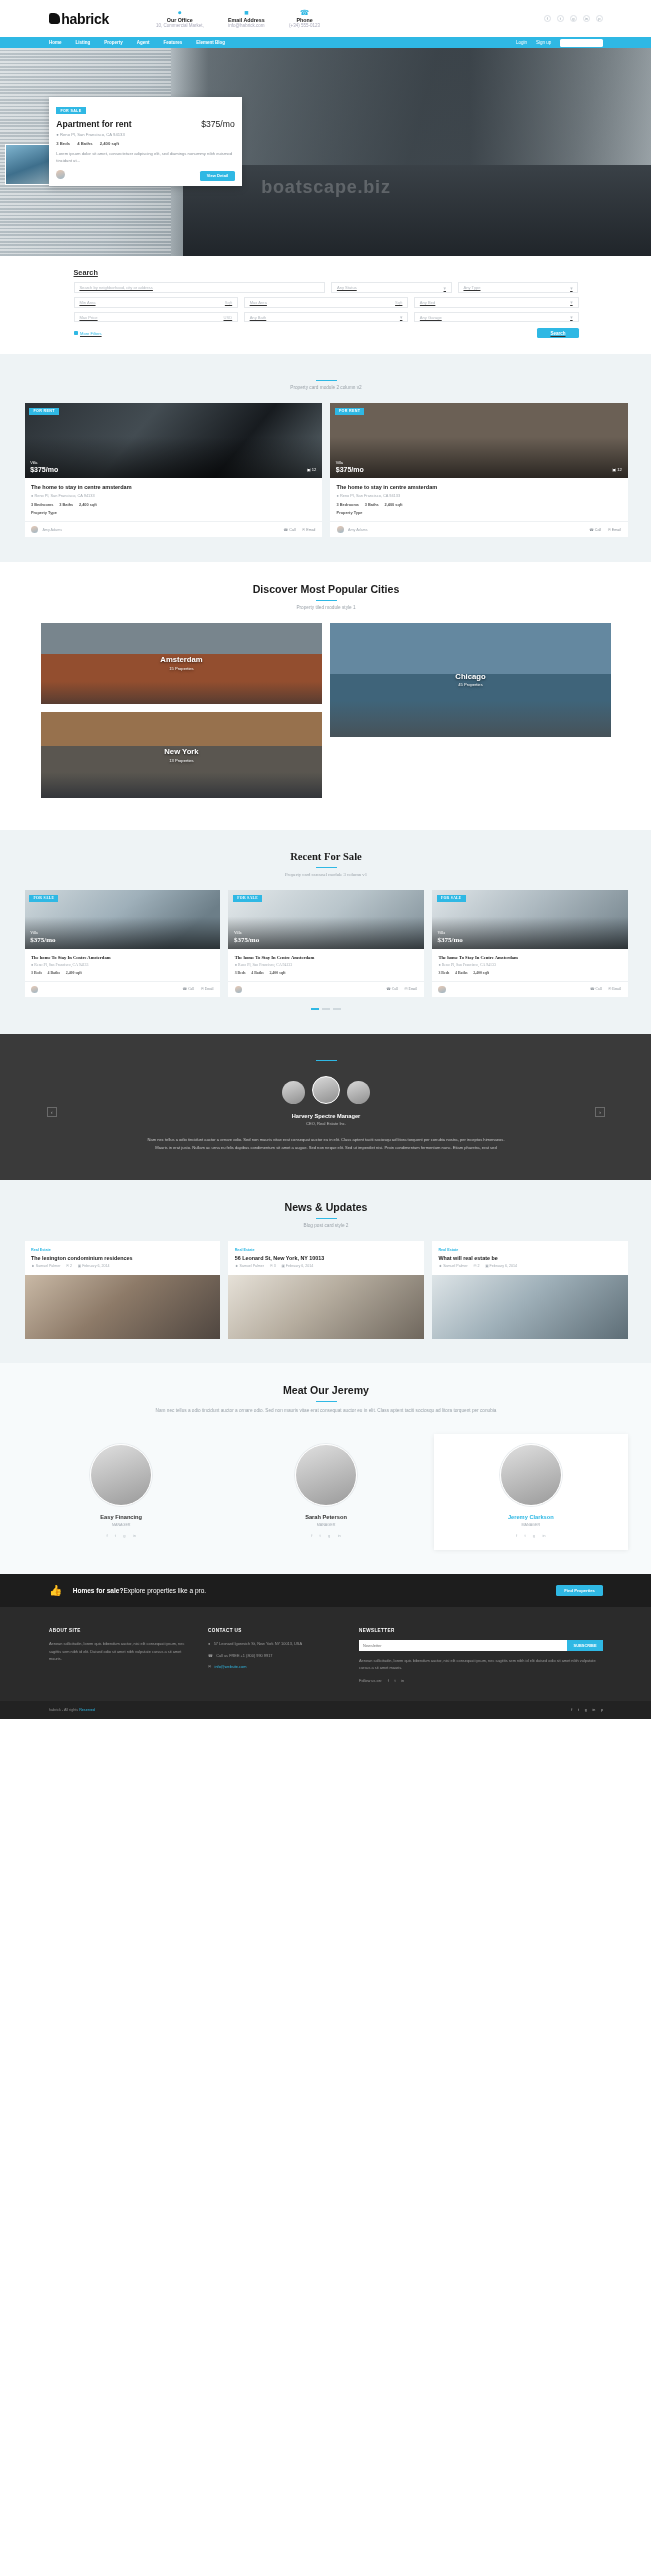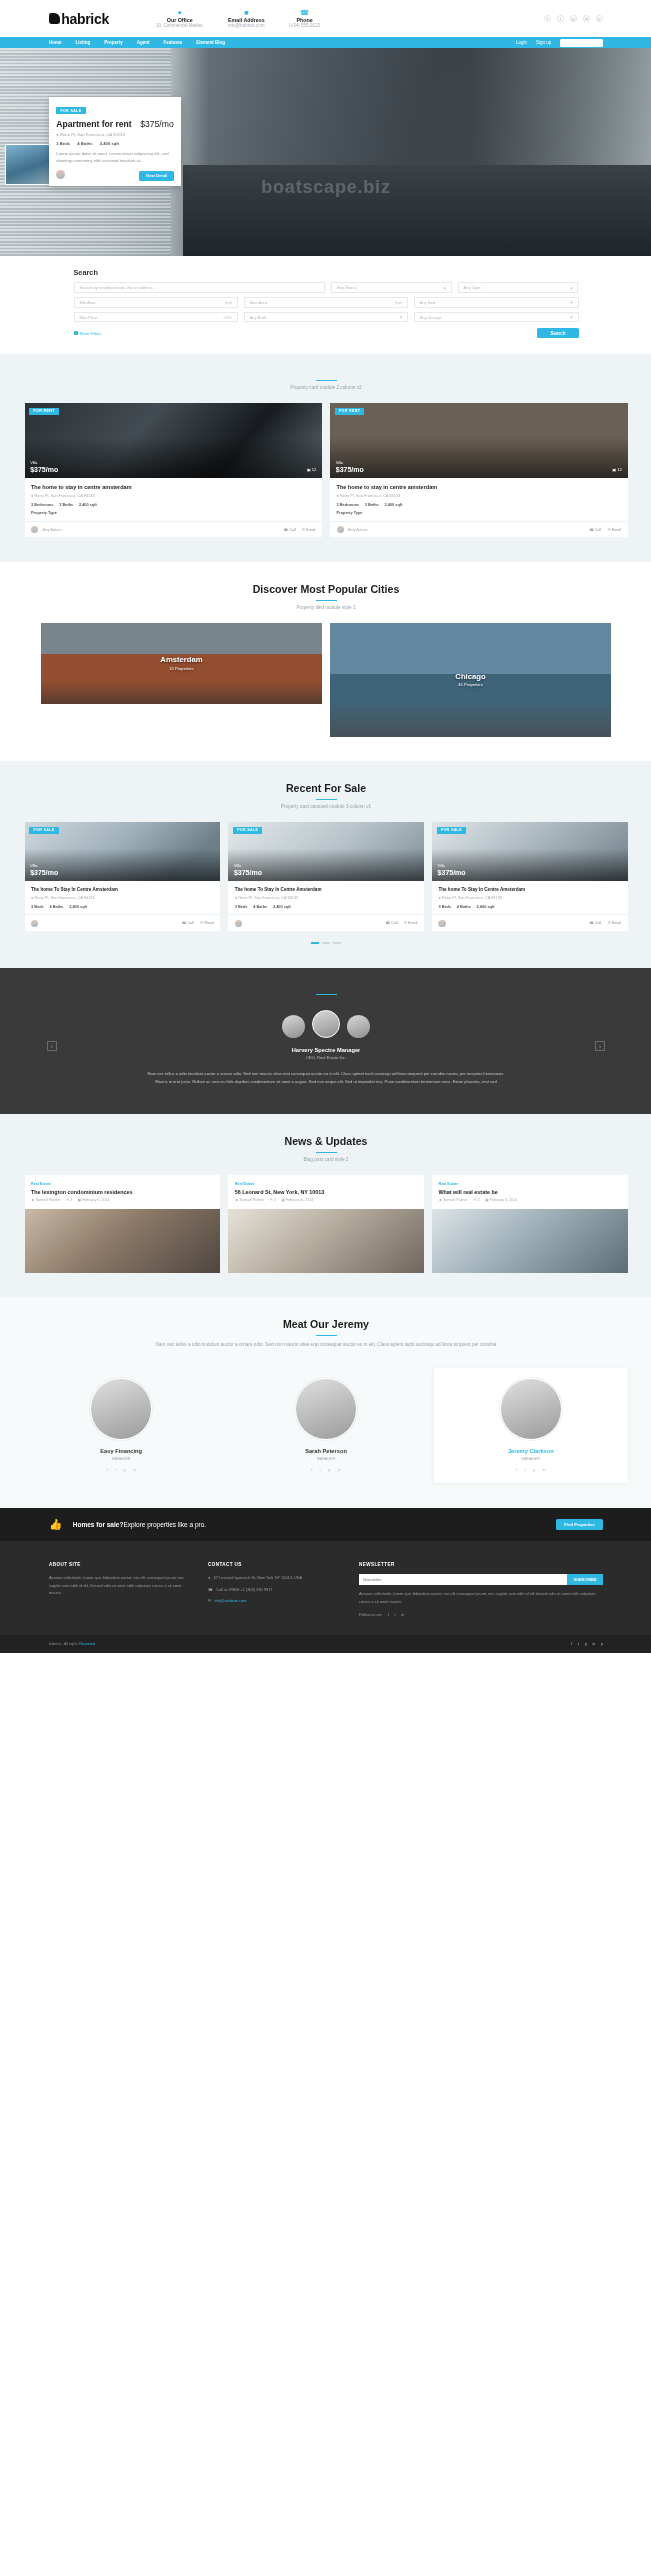--- a/index.html
+++ b/index.html
@@ -2,21 +2,21 @@
 <html style="font-size:13px"><head>
 <meta charset="utf-8">
 <style>
   * { margin:0; padding:0; box-sizing:border-box; }
   body {
     width:652px; background:#fff;
     font-family:"Liberation Sans", sans-serif;
     color:#333; font-size:8.1px; -webkit-font-smoothing:antialiased;
   }
   .wrap { width:603px; margin:0 auto; }
-  .wrap-sm { width:570px; margin:0 auto; }
+  .wrap-sm { width:570px; margin:8px auto; }
 
   
   .topbar { height:37px; display:flex; align-items:center; padding:0 49px; background:#fff; }
   .logo { font-size:14px; font-weight:bold; color:#111; letter-spacing:-0.3px; display:flex; align-items:center; gap:1.6px;}
   .logo .mark { width:10.6px; height:10.6px; background:#111; border-radius:2.4px 5.7px 2.4px 2.4px; display:inline-block; }
   .tb-items { display:flex; gap:24.4px; margin-left:47px; }
   .tb-item { display:flex; flex-direction:column; align-items:center; gap:0.8px; }
   .tb-ico { font-size:7.3px; color:#2fb8e4; line-height:7.3px; }
   .tb-t { font-size:5.3px; font-weight:bold; color:#222; }
   .tb-s { font-size:4.5px; color:#aab; }
@@ -40,53 +40,53 @@
     background:
       repeating-linear-gradient(180deg, rgba(255,255,255,.30) 0 1.6px, rgba(120,135,145,.25) 1.6px 3.3px) 0 0/171px 100%,
       linear-gradient(90deg, rgba(50,60,66,0) 26%, rgba(45,55,62,.55) 32%, rgba(40,48,55,.75) 72%, rgba(80,90,96,.3) 100%);
     background-repeat:no-repeat;}
   .hero:after{content:"";position:absolute;left:28%;top:56%;width:72%;height:44%;
     background:linear-gradient(180deg,#3a4147,#20252a);}
   .hero-wm { position:absolute; left:50%; top:62%; transform:translateX(-50%);
              font-size:18px; color:rgba(255,255,255,.22); font-weight:bold; letter-spacing:0.8px; z-index:2;}
   .hero-thumb { position:absolute; left:4.9px; top:96px; width:51px; height:41px; z-index:4;
                 background:linear-gradient(160deg,#7fb4cf,#3e6f8c 55%,#8fa9b5); border:0.8px solid #fff; }
-  .hero-card { position:absolute; left:49px; top:49px; width:132px; background:#fff; padding:7.3px; z-index:5;
+  .hero-card { position:absolute; left:49px; top:49px; width:193px; background:#fff; padding:7.3px; z-index:5;
                box-shadow:0 1.6px 7.3px rgba(0,0,0,.2); }
   .tag { display:inline-block; background:#2fb8e4; color:#fff; font-size:3.7px; font-weight:bold;
          padding:1.6px 4.1px; letter-spacing:0.3px; }
   .hc-row { display:flex; align-items:baseline; justify-content:space-between; margin-top:4.9px; }
   .hc-title { font-size:8.6px; font-weight:bold; color:#1c1c1c; }
   .hc-price { font-size:8.6px; font-weight:normal; color:#1c1c1c; }
   .hc-addr { font-size:4.2px; color:#9aa2a9; margin-top:2.4px; }
   .hc-meta { display:flex; gap:7.3px; font-size:4.2px; color:#555; margin-top:4.1px; font-weight:600;}
   .hc-desc { font-size:4.2px; color:#8b9299; line-height:1.75; margin-top:4.1px; }
   .hc-foot { display:flex; align-items:center; margin-top:5.7px; }
   .av { width:9px; height:9px; border-radius:50%; background:linear-gradient(160deg,#e8c9b4,#9fb6c4); }
   .btn-cy { background:#2fb8e4; color:#fff; font-size:4.1px; font-weight:bold; padding:2.4px 6.5px; border-radius:1.6px; }
 
   
-  .searchsec { background:#fff; padding:11.4px 0 16.3px; }
+  .searchsec { background:#fff; padding:11.4px 0 16.3px;text-decoration:underline; }
   .sbox { width:505px; margin:0 auto; }
   .sbox h3 { font-size:7.3px; font-weight:bold; margin-bottom:5.7px; }
   .f-row { display:flex; gap:5.7px; margin-bottom:4.1px; }
   .fld { flex:1; height:10.6px; border:0.8px solid #e6e9ec; display:flex; align-items:center;
          padding:0 4.9px; font-size:4.1px; color:#b3b9bf; }
   .fld .suf { margin-left:auto; color:#c3c8cd; }
   .fld .cv { margin-left:auto; color:#c3c8cd; font-size:4.9px; }
   .f-bot { display:flex; align-items:center; margin-top:5.7px; }
   .chk { font-size:4.1px; color:#2fb8e4; display:flex; align-items:center; gap:2.4px; }
   .chk i { width:4.1px; height:4.1px; background:#2fb8e4; display:inline-block; border-radius:0.8px; }
   .btn-search { margin-left:auto; background:#2fb8e4; color:#fff; font-size:4.5px; font-weight:bold;
                 padding:2.4px 13px; border-radius:1.6px; }
 
   
   .sec { padding:21px 0 24.4px; }
   .sec.alt { background:#eef3f5; }
-  .sec.alt2 { background:#eef3f5; }
+  .sec.alt2 { background:#eef3f5;font-family:Liberation Serif, serif; }
   h2.sh { text-align:center; font-size:10.6px; font-weight:bold; color:#1c1c1c; }
   .sh-sub { text-align:center; font-size:4.7px; color:#9aa2a9; margin-top:4.1px; }
   .sh-rule { width:21px; height:0.8px; background:#2fb8e4; margin:4.9px auto 0; }
 
   
   .pgrid { display:flex; gap:8.1px; margin-top:13px; }
   .pcard { flex:1; background:#fff; }
   .pimg { position:relative; height:75px; overflow:hidden; }
   .pimg .ov { position:absolute; inset:0; background:linear-gradient(180deg,rgba(0,0,0,0) 45%,rgba(0,0,0,.6)); }
   .pimg .tag { position:absolute; left:4.9px; top:4.9px; z-index:2; }
@@ -394,20 +394,27 @@
           <div class="c">15 Properties</div>
         </div>
       </div>
       <div class="ccard c2" style="grid-row:span 2">
         <div class="ov"></div>
         <div class="lbl">
           <div class="n">Chicago</div>
           <div class="c">45 Properties</div>
         </div>
       </div>
+      <div class="ccard c3">
+        <div class="ov"></div>
+        <div class="lbl">
+          <div class="n">New York</div>
+          <div class="c">13 Properties</div>
+        </div>
+      </div>
     </div>
   </div>
 </div>
 
 <div class="sec alt2">
   <h2 class="sh">Recent For Sale</h2>
   <div class="sh-rule"></div>
   <div class="sh-sub">Property card carousel module 3 column v1</div>
   <div class="wrap">
     <div class="pgrid">

